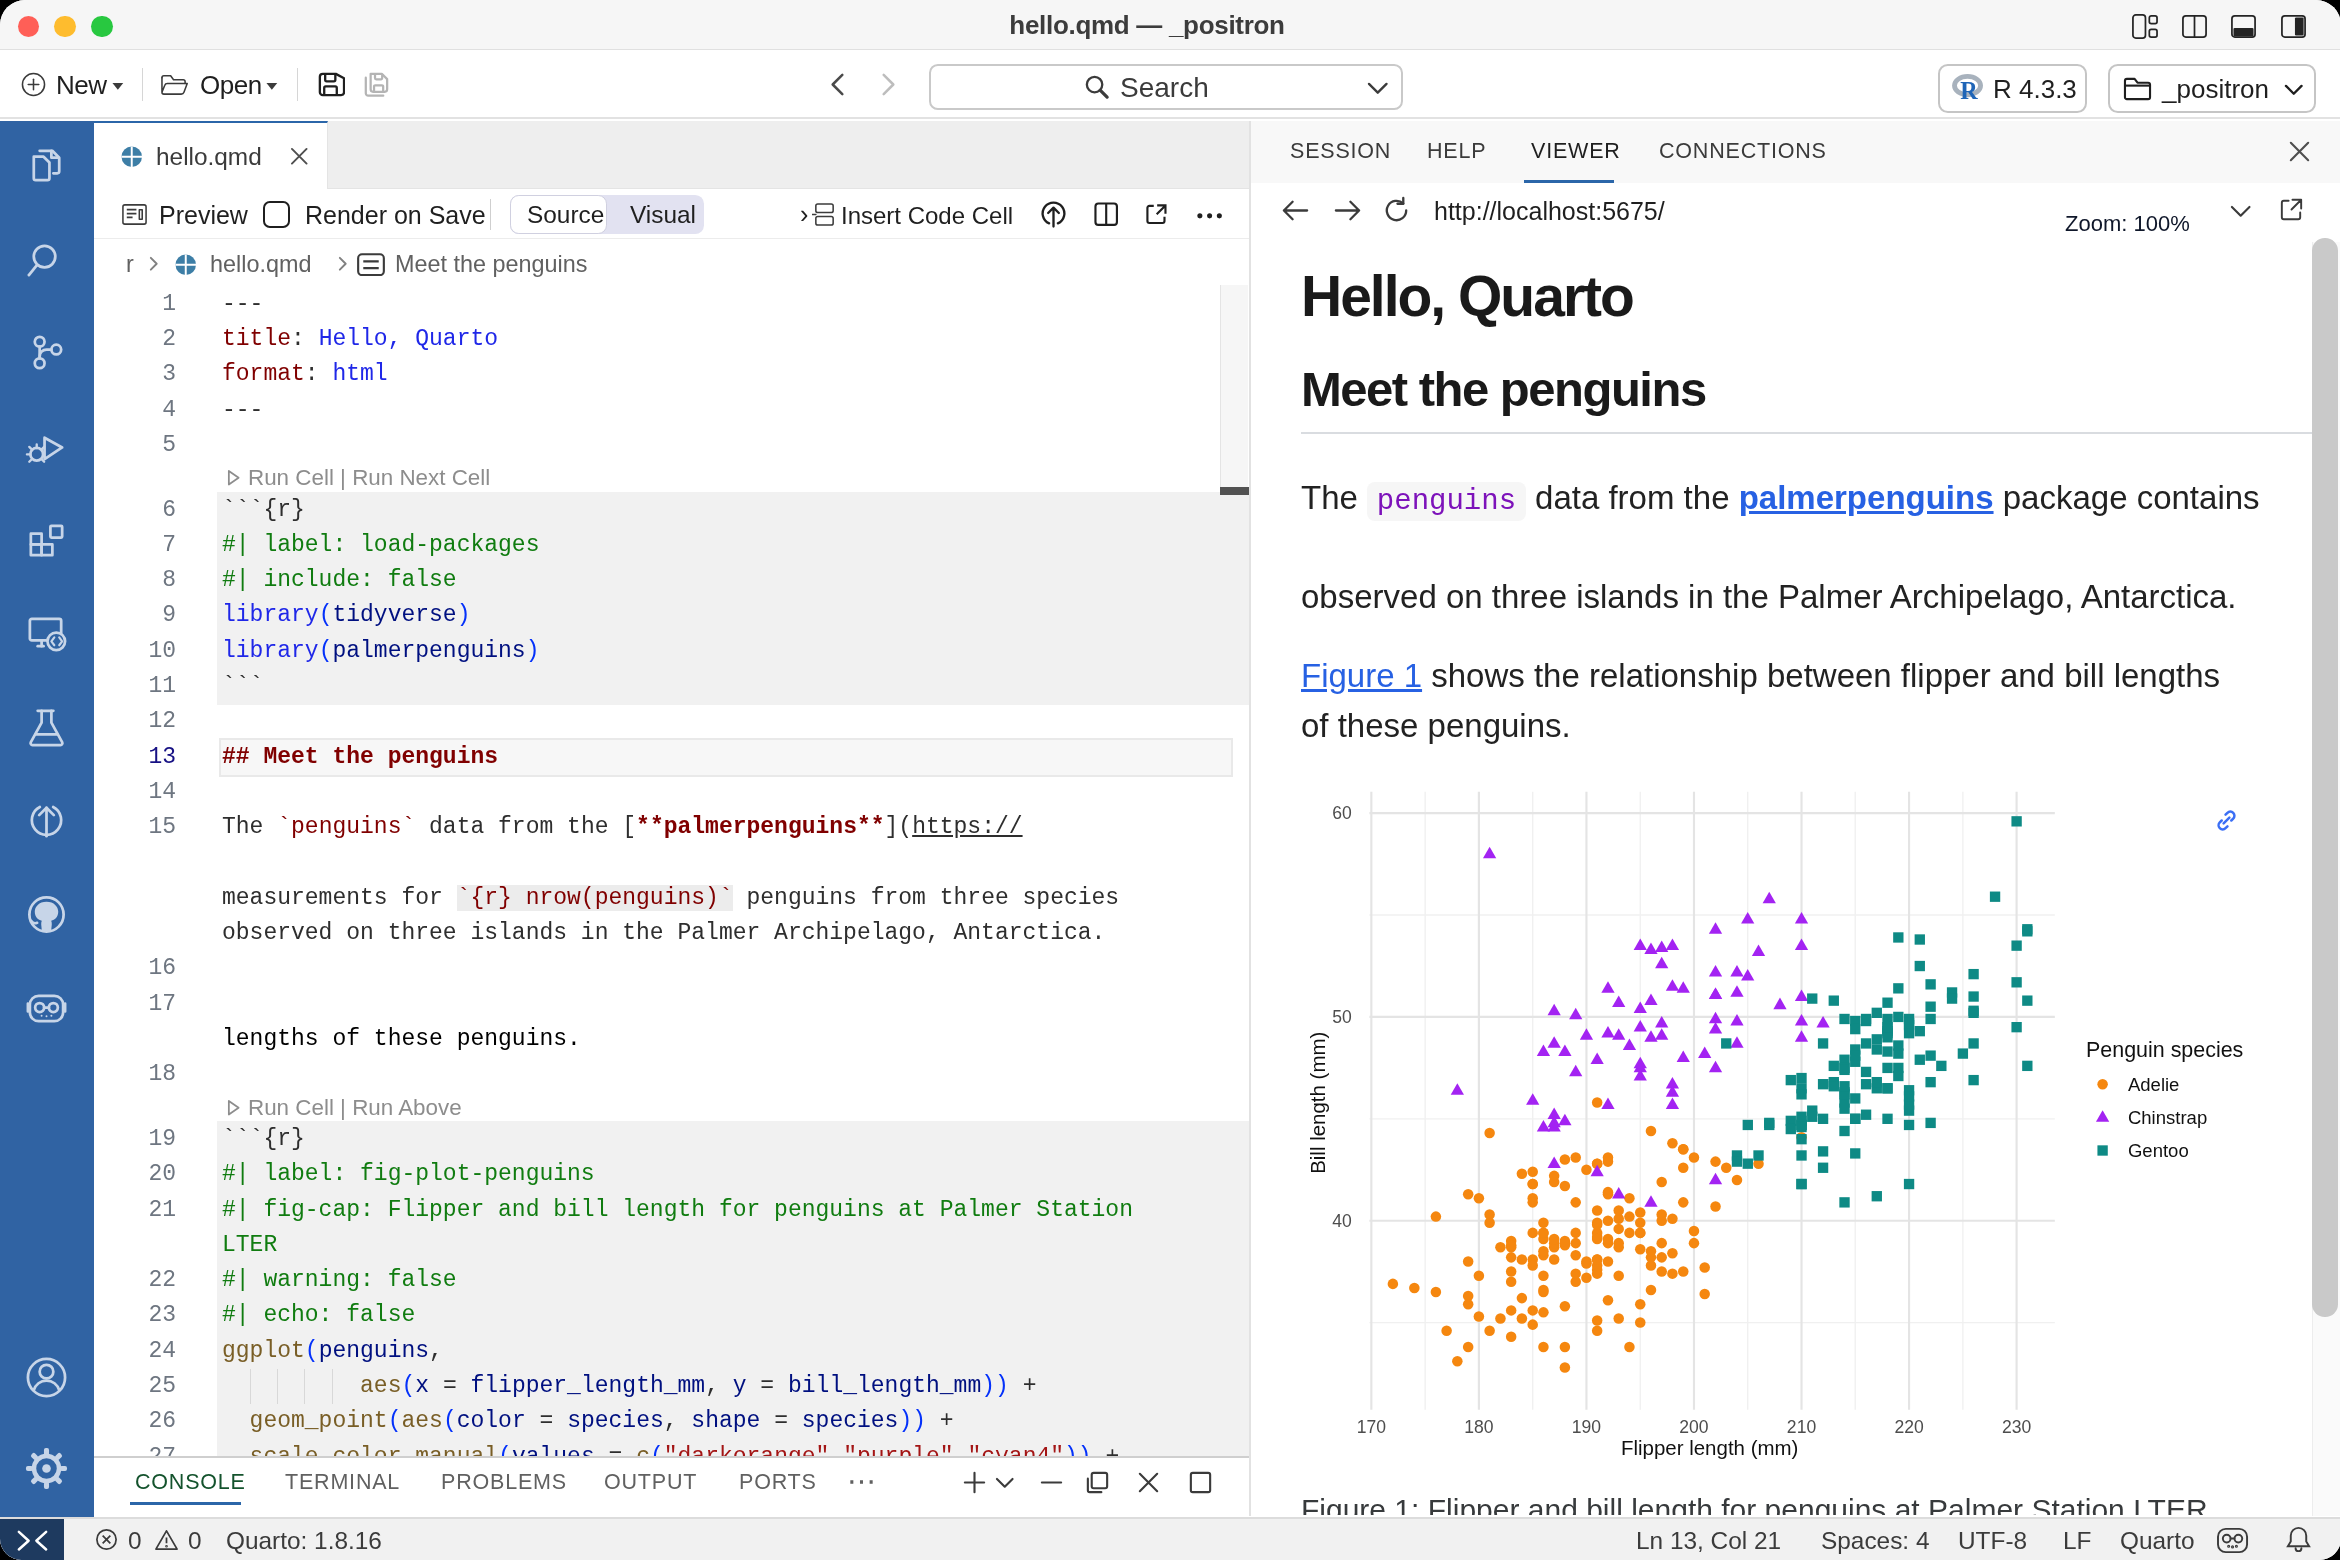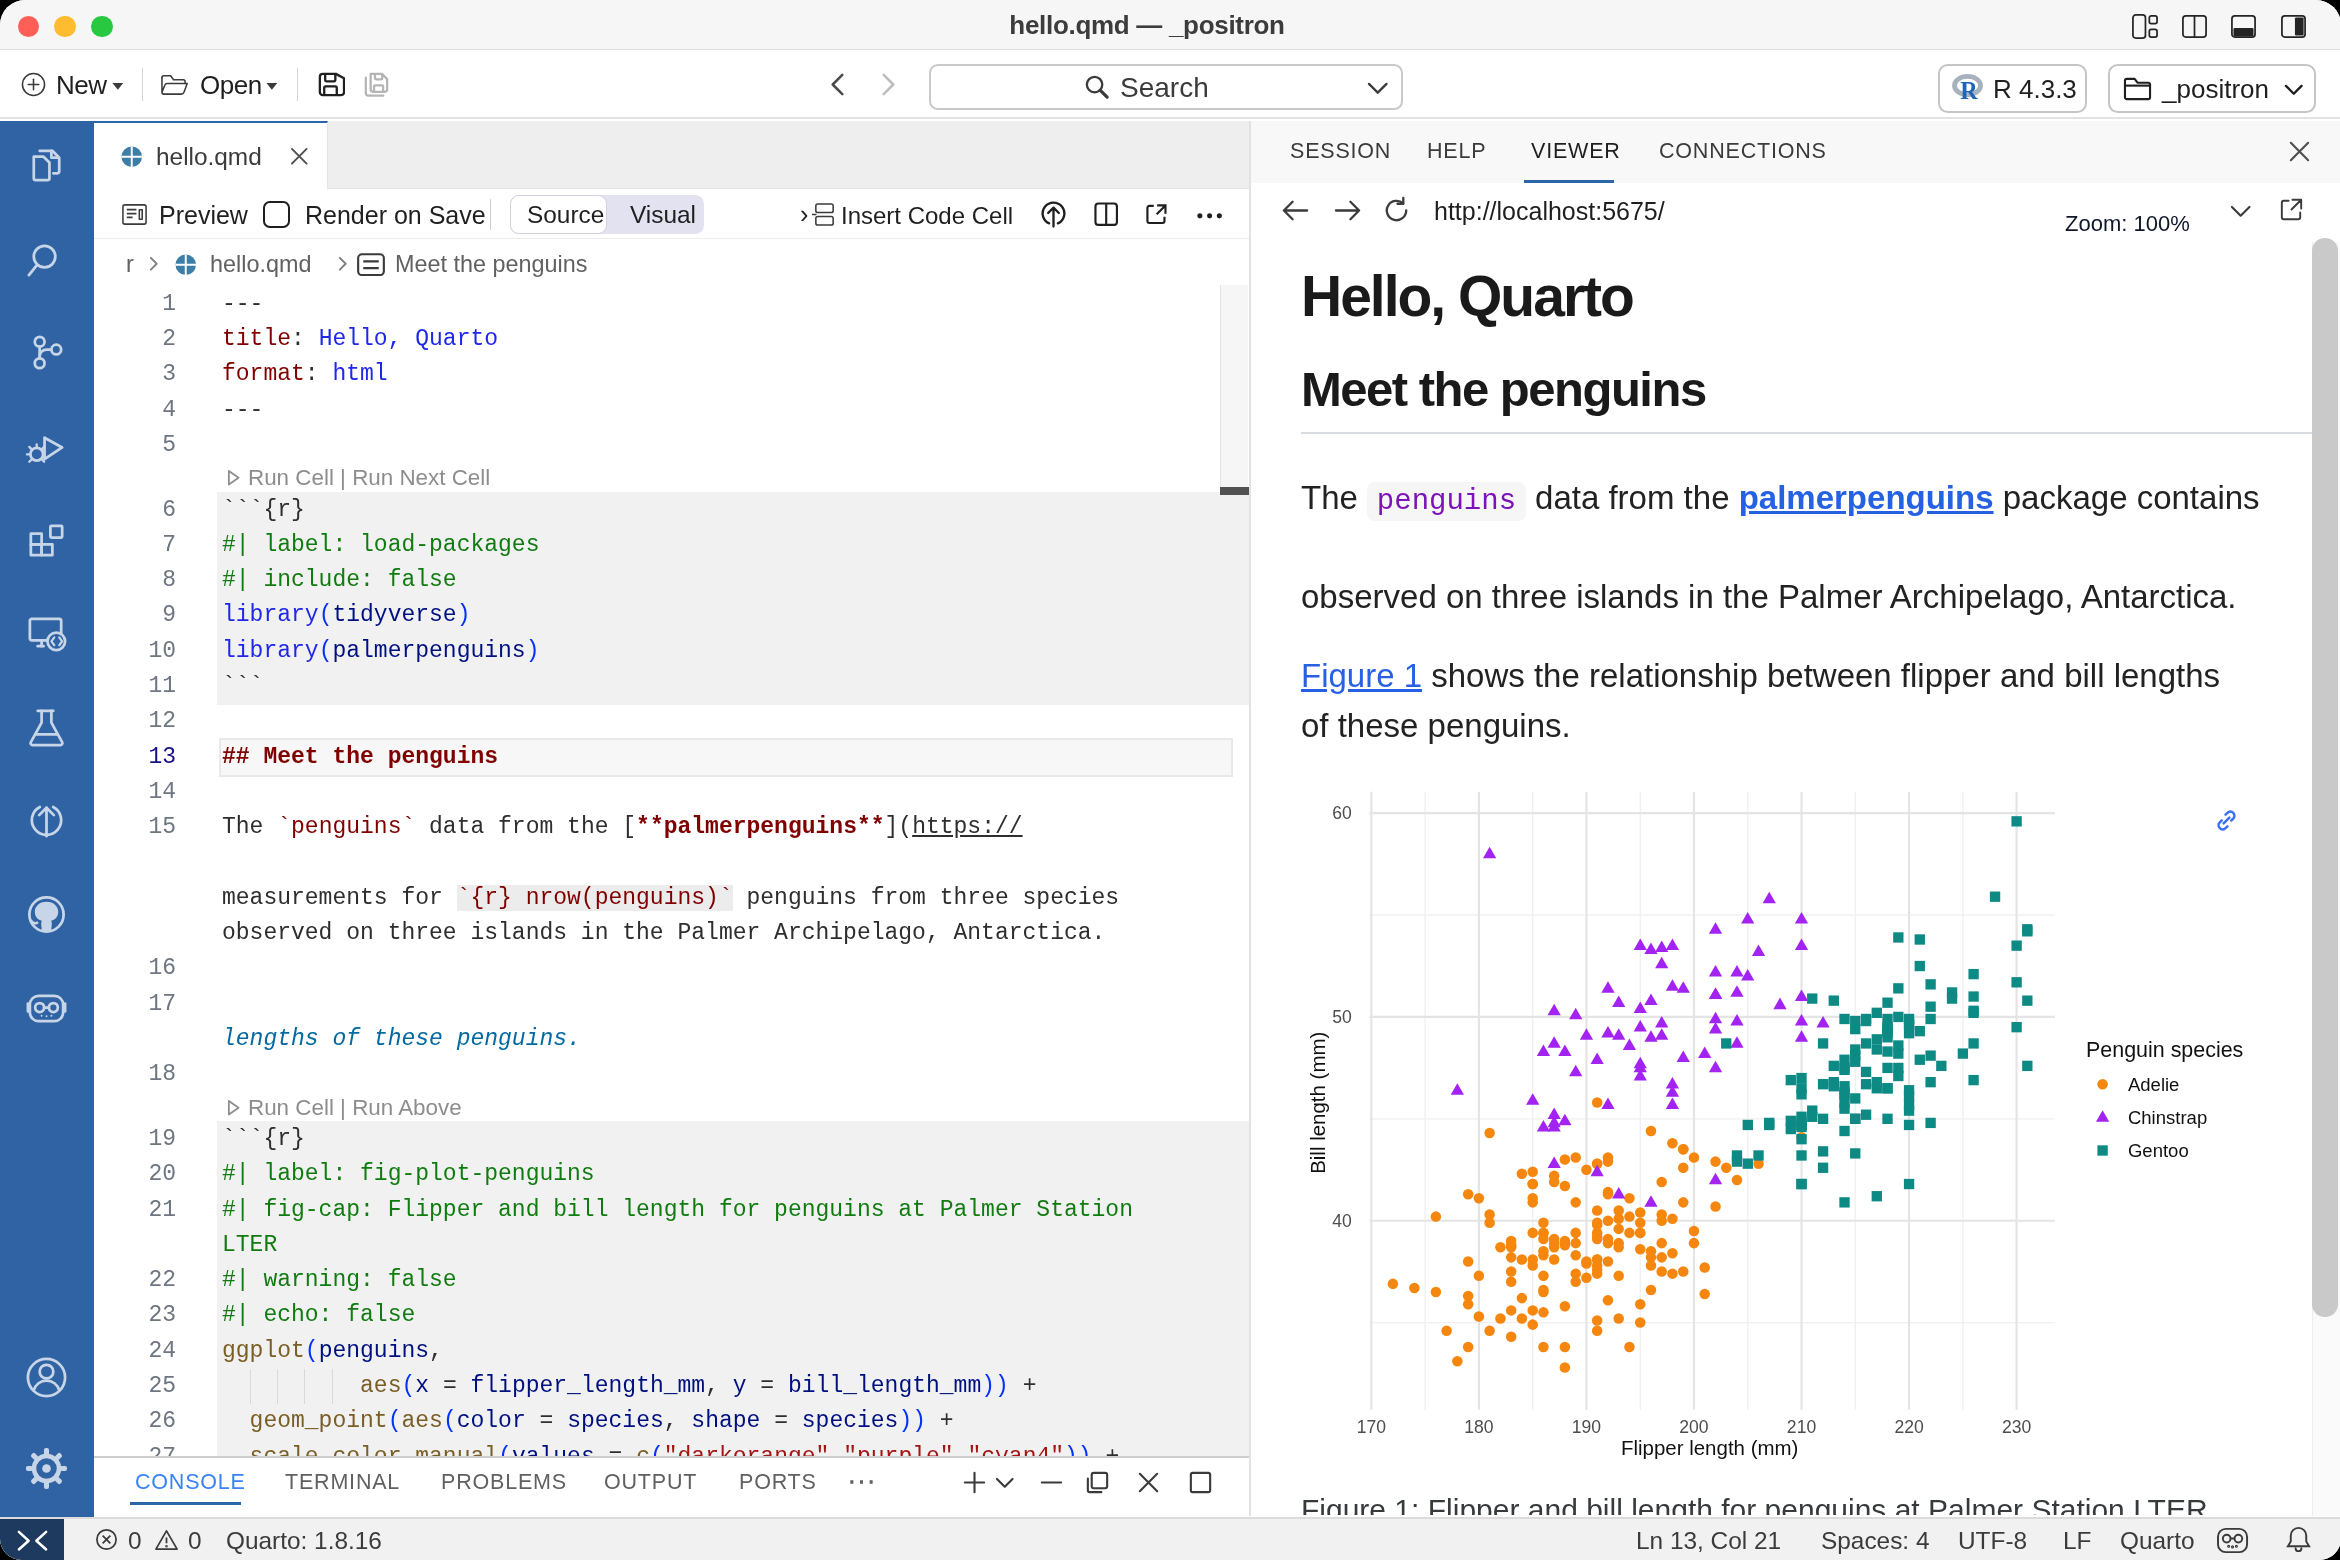--- a/index.html
+++ b/index.html
@@ -280,39 +280,39 @@
 <div class="cl" style="top:493px"><span style="color:#2e2e2e;">```{r}</span></div>
 <div class="cl" style="top:528px"><span style="color:#107c10;">#| label: load-packages</span></div>
 <div class="cl" style="top:563px"><span style="color:#107c10;">#| include: false</span></div>
 <div class="cl" style="top:598px"><span style="color:#1f27e8;">library</span><span style="color:#0431fa;">(</span><span style="color:#001080;">tidyverse</span><span style="color:#0431fa;">)</span></div>
 <div class="cl" style="top:634px"><span style="color:#1f27e8;">library</span><span style="color:#0431fa;">(</span><span style="color:#001080;">palmerpenguins</span><span style="color:#0431fa;">)</span></div>
 <div class="cl" style="top:669px"><span style="color:#2e2e2e;">```</span></div>
 <div class="cl" style="top:740px"><span style="color:#800000;font-weight:bold">## Meet the penguins</span></div>
 <div class="cl" style="top:810px"><span style="color:#2e2e2e;">The </span><span style="color:#800000;">`penguins`</span><span style="color:#2e2e2e;"> data from the [</span><span style="color:#800000;font-weight:bold">**palmerpenguins**</span><span style="color:#2e2e2e;">](</span><span style="color:#2e2e2e;text-decoration:underline">https://</span></div>
 <div class="cl" style="top:881px"><span style="color:#2e2e2e;">measurements for </span><span style="color:#800000;background:#ececec">`{r} nrow(penguins)`</span><span style="color:#2e2e2e;"> penguins from three species</span></div>
 <div class="cl" style="top:916px"><span style="color:#2e2e2e;">observed on three islands in the Palmer Archipelago, Antarctica.</span></div>
-<div class="cl" style="top:1022px"><span style="color:#0369a1;font-style:italic;">lengths of these penguins.</span></div>
+<div class="cl" style="top:1022px"><span style="color:#000000;">lengths of these penguins.</span></div>
 <div class="cl" style="top:1122px"><span style="color:#2e2e2e;">```{r}</span></div>
 <div class="cl" style="top:1157px"><span style="color:#107c10;">#| label: fig-plot-penguins</span></div>
 <div class="cl" style="top:1193px"><span style="color:#107c10;">#| fig-cap: Flipper and bill length for penguins at Palmer Station</span></div>
 <div class="cl" style="top:1228px"><span style="color:#107c10;">LTER</span></div>
 <div class="cl" style="top:1263px"><span style="color:#107c10;">#| warning: false</span></div>
 <div class="cl" style="top:1298px"><span style="color:#107c10;">#| echo: false</span></div>
 <div class="cl" style="top:1334px"><span style="color:#795E26;">ggplot</span><span style="color:#0431fa;">(</span><span style="color:#001080;">penguins</span><span style="color:#2e2e2e;">,</span></div>
 <div class="cl" style="top:1369px"><span style="color:#2e2e2e;">          </span><span style="color:#795E26;">aes</span><span style="color:#0431fa;">(</span><span style="color:#001080;">x</span><span style="color:#2e2e2e;"> = </span><span style="color:#001080;">flipper_length_mm</span><span style="color:#2e2e2e;">, </span><span style="color:#001080;">y</span><span style="color:#2e2e2e;"> = </span><span style="color:#001080;">bill_length_mm</span><span style="color:#0431fa;">))</span><span style="color:#2e2e2e;"> +</span></div>
 <div class="cl" style="top:1404px"><span style="color:#2e2e2e;">  </span><span style="color:#795E26;">geom_point</span><span style="color:#0431fa;">(</span><span style="color:#795E26;">aes</span><span style="color:#0431fa;">(</span><span style="color:#001080;">color</span><span style="color:#2e2e2e;"> = </span><span style="color:#001080;">species</span><span style="color:#2e2e2e;">, </span><span style="color:#001080;">shape</span><span style="color:#2e2e2e;"> = </span><span style="color:#001080;">species</span><span style="color:#0431fa;">))</span><span style="color:#2e2e2e;"> +</span></div>
 <div class="cl" style="top:1440px"><span style="color:#2e2e2e;">  </span><span style="color:#795E26;">scale_color_manual</span><span style="color:#0431fa;">(</span><span style="color:#001080;">values</span><span style="color:#2e2e2e;"> = </span><span style="color:#795E26;">c</span><span style="color:#0431fa;">(</span><span style="color:#a31515;">"darkorange"</span><span style="color:#2e2e2e;">,</span><span style="color:#a31515;">"purple"</span><span style="color:#2e2e2e;">,</span><span style="color:#a31515;">"cyan4"</span><span style="color:#0431fa;">))</span><span style="color:#2e2e2e;"> +</span></div>
 <div class="ab" style="left:250px;top:1369px;width:1px;height:35px;background:#d8d8d8"></div>
 <div class="ab" style="left:277px;top:1369px;width:1px;height:35px;background:#d8d8d8"></div>
 <div class="ab" style="left:304px;top:1369px;width:1px;height:35px;background:#d8d8d8"></div>
 <div class="ab" style="left:332px;top:1369px;width:1px;height:35px;background:#d8d8d8"></div>
 <div class="ab" style="left:1220px;top:285px;width:28px;height:209px;background:#f6f6f6;border-left:1px solid #e4e4e4"></div>
 <div class="ab" style="left:1220px;top:487px;width:29px;height:7.8px;background:#525252"></div>
 <div class="ab" style="left:94px;top:1456px;width:1156px;height:61px;background:#fff;border-top:2px solid #cfcfcf"></div>
-<div class="ab" style="left:135px;top:1471px;font-size:21.5px;line-height:23.4px;letter-spacing:0.8px;color:#3b82f6">CONSOLE</div>
+<div class="ab" style="left:135px;top:1471px;font-size:21.5px;line-height:23.4px;letter-spacing:0.8px;color:#14532d">CONSOLE</div>
 <div class="ab" style="left:285px;top:1471px;font-size:21.5px;line-height:23.4px;letter-spacing:0.8px;color:#616161">TERMINAL</div>
 <div class="ab" style="left:441px;top:1471px;font-size:21.5px;line-height:23.4px;letter-spacing:0.8px;color:#616161">PROBLEMS</div>
 <div class="ab" style="left:604px;top:1471px;font-size:21.5px;line-height:23.4px;letter-spacing:0.8px;color:#616161">OUTPUT</div>
 <div class="ab" style="left:739px;top:1471px;font-size:21.5px;line-height:23.4px;letter-spacing:0.8px;color:#616161">PORTS</div>
 <div class="ab" style="left:130px;top:1502px;width:111px;height:2.9px;background:#2b66a9"></div>
 <div class="ab" style="left:847px;top:1467px;font-size:29px;line-height:29px;letter-spacing:2px;color:#616161">⋯</div>
 <svg style="position:absolute;left:961px;top:1469px;" width="27" height="27" viewBox="0 0 28 28" fill="none">
       <path d="M14 4v20M4 14h20" stroke="#3b3b3b" stroke-width="2.2" stroke-linecap="round" stroke-linejoin="round"></path>
     </svg>
 <svg style="position:absolute;left:995px;top:1475px;" width="19.5" height="15.6" viewBox="0 0 20 16" fill="none">

